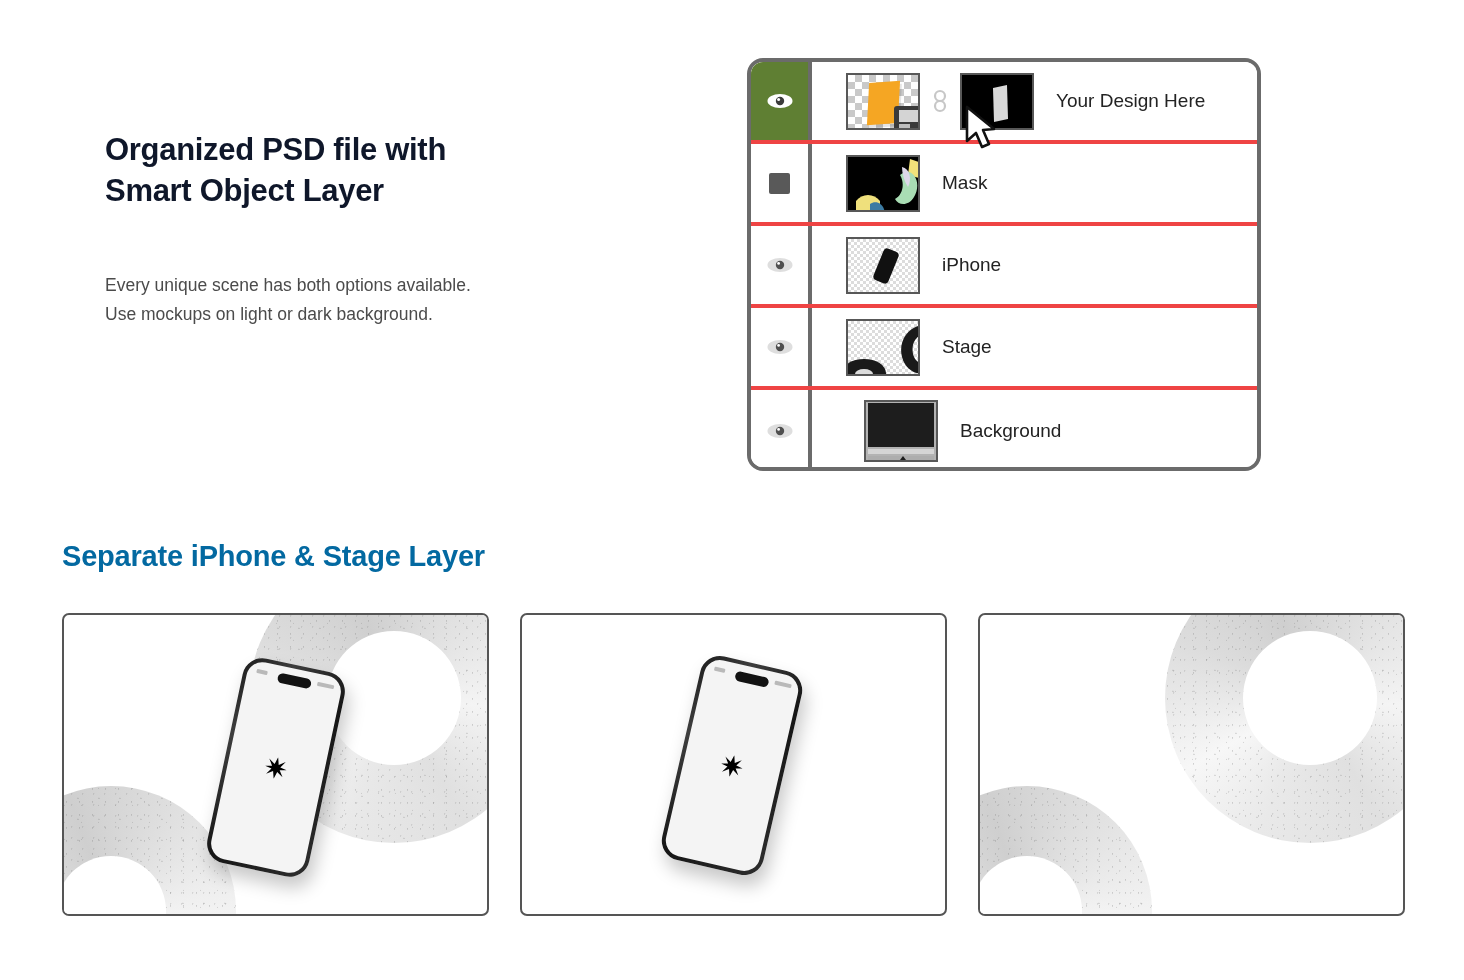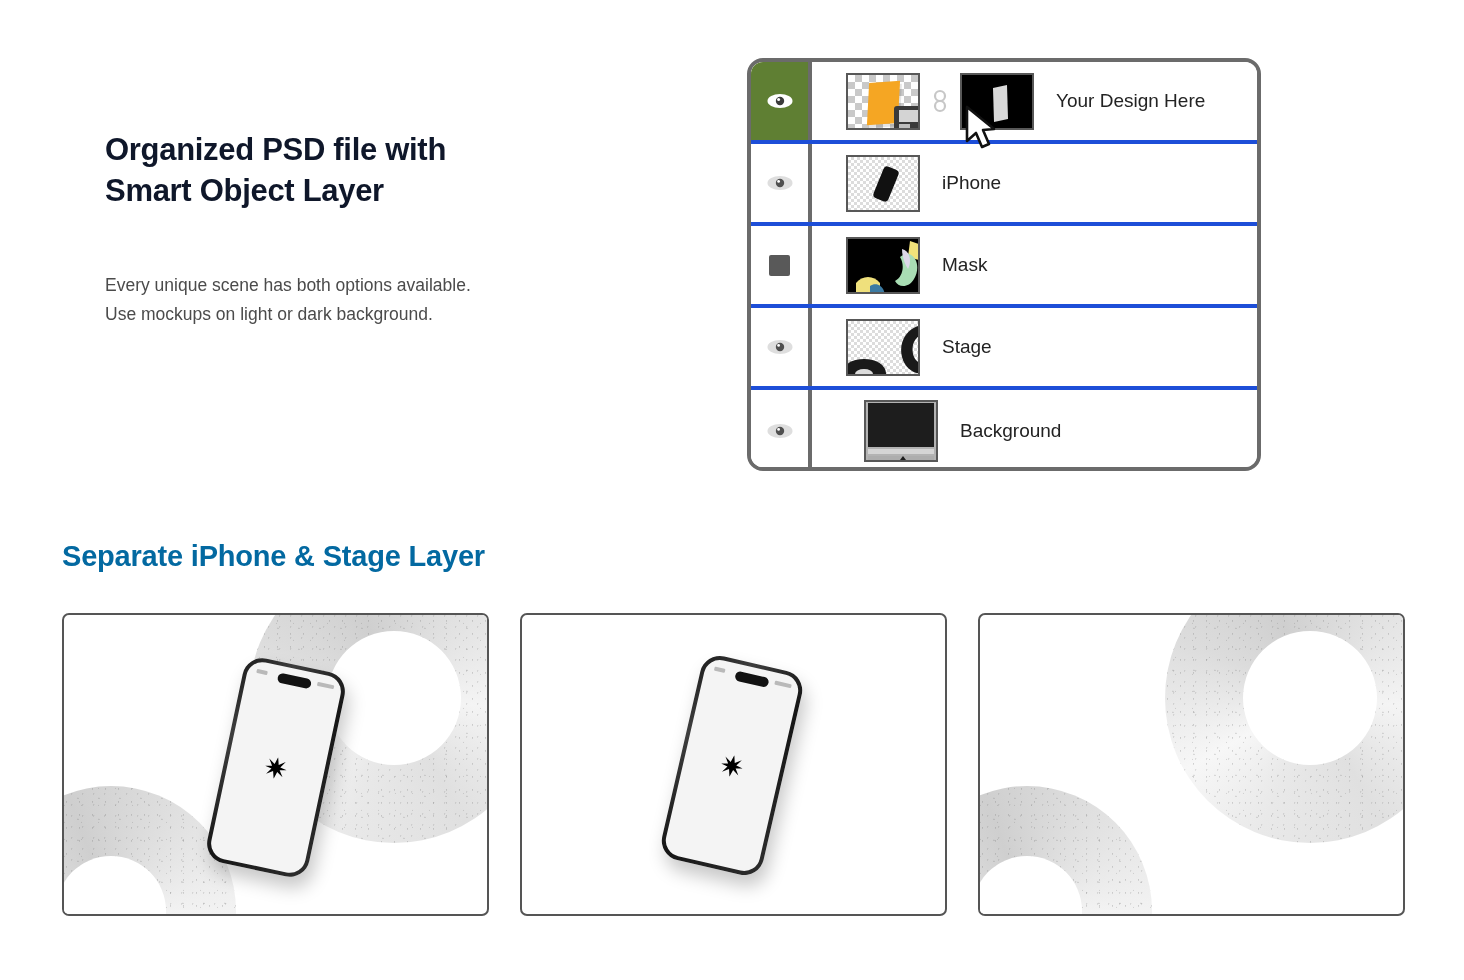--- a/index.html
+++ b/index.html
@@ -53,21 +53,21 @@
     border: 4px solid #6b6b6b;
     border-radius: 16px;
     background: #ffffff;
     overflow: hidden;
   }
   .layer-row {
     position: relative;
     display: flex;
     align-items: stretch;
     height: 82px;
-    border-bottom: 4px solid #1d4ed8;
+    border-bottom: 4px solid #ef4444;
     background: #ffffff;
   }
   .layer-row:last-child { border-bottom: none; gap: 18px; }
 
   .vis-cell {
     width: 61px;
     flex: 0 0 61px;
     border-right: 4px solid #6b6b6b;
     display: flex;
     align-items: center;
@@ -335,56 +335,56 @@
           <svg viewBox="0 0 74 57" width="74" height="57">
             <rect width="74" height="57" fill="#000000"></rect>
             <polygon points="31,13 45,10 46,44 32,47" fill="#d9d9d9"></polygon>
           </svg>
         </div>
         <span class="layer-label">Your Design Here</span>
 
         <svg class="cursor" viewBox="0 0 34 46">
           <polygon points="3,2 3,36 12,28 18,42 25,39 19,25 30,24" fill="#ffffff" stroke="#111111" stroke-width="2.6" stroke-linejoin="round"></polygon>
         </svg>
-      </div>
-    </div>
-
-    <div class="layer-row">
-      <div class="vis-cell">
-        <svg class="eye-icon" viewBox="0 0 26 16">
-          <ellipse cx="13" cy="8" rx="12.5" ry="7" fill="#dedede"></ellipse>
-          <circle cx="13" cy="8" r="4.2" fill="#4f4f4f"></circle>
-          <circle cx="11.6" cy="6.4" r="1.4" fill="#ffffff"></circle>
-        </svg>
-      </div>
-      <div class="content-cell">
-        <div class="thumb">
-          <div class="checker fine"></div>
-          <div class="iphone-thumb-phone"></div>
-        </div>
-        <span class="layer-label">iPhone</span>
       </div>
     </div>
 
     <div class="layer-row">
       <div class="vis-cell">
         <span class="mask-square"></span>
       </div>
       <div class="content-cell">
         <div class="thumb">
           <svg viewBox="0 0 74 57" width="74" height="57">
             <rect width="74" height="57" fill="#000000"></rect>
             <path d="M62 2 L74 6 L74 22 L60 18 Z" fill="#f2e27a"></path>
             <path d="M58 14 C70 16 72 30 66 40 C60 50 50 48 47 42 C55 38 57 26 52 18 Z" fill="#a9ddb4"></path>
             <path d="M54 10 C62 12 64 22 60 30 C56 24 54 16 54 10 Z" fill="#dcd7e8"></path>
             <path d="M8 44 C14 36 26 36 32 44 L32 57 L8 57 Z" fill="#efe07c"></path>
             <path d="M22 47 C28 43 36 46 37 57 L22 57 Z" fill="#3c7ba3"></path>
           </svg>
         </div>
         <span class="layer-label">Mask</span>
+      </div>
+    </div>
+
+    <div class="layer-row">
+      <div class="vis-cell">
+        <svg class="eye-icon" viewBox="0 0 26 16">
+          <ellipse cx="13" cy="8" rx="12.5" ry="7" fill="#dedede"></ellipse>
+          <circle cx="13" cy="8" r="4.2" fill="#4f4f4f"></circle>
+          <circle cx="11.6" cy="6.4" r="1.4" fill="#ffffff"></circle>
+        </svg>
+      </div>
+      <div class="content-cell">
+        <div class="thumb">
+          <div class="checker fine"></div>
+          <div class="iphone-thumb-phone"></div>
+        </div>
+        <span class="layer-label">iPhone</span>
       </div>
     </div>
 
     <div class="layer-row">
       <div class="vis-cell">
         <svg class="eye-icon" viewBox="0 0 26 16">
           <ellipse cx="13" cy="8" rx="12.5" ry="7" fill="#dedede"></ellipse>
           <circle cx="13" cy="8" r="4.2" fill="#4f4f4f"></circle>
           <circle cx="11.6" cy="6.4" r="1.4" fill="#ffffff"></circle>
         </svg>

